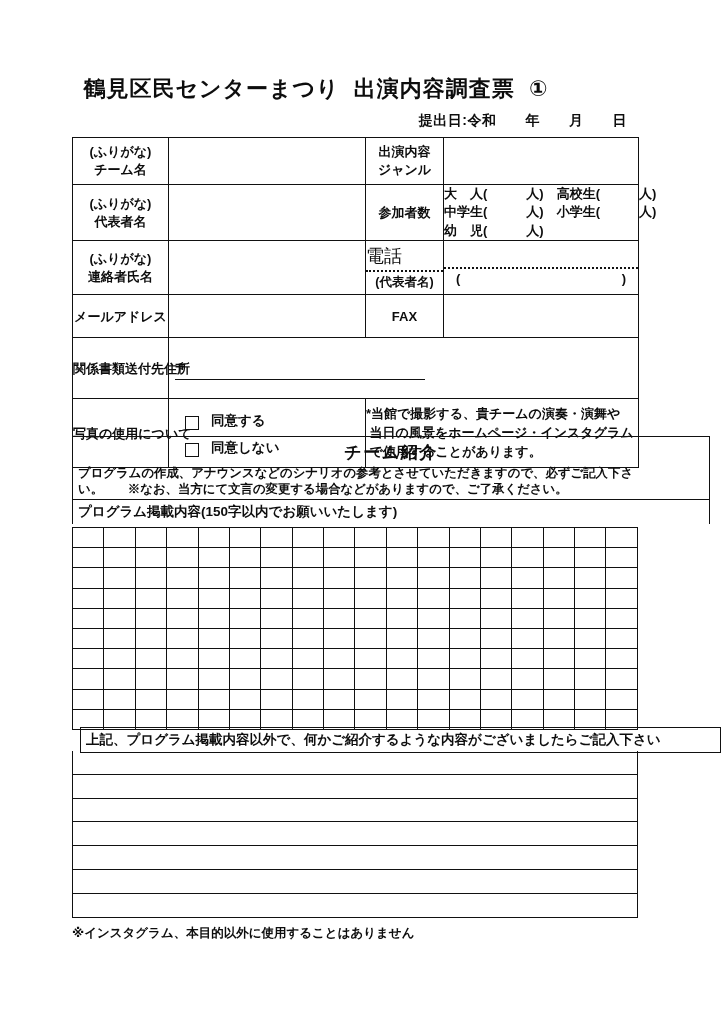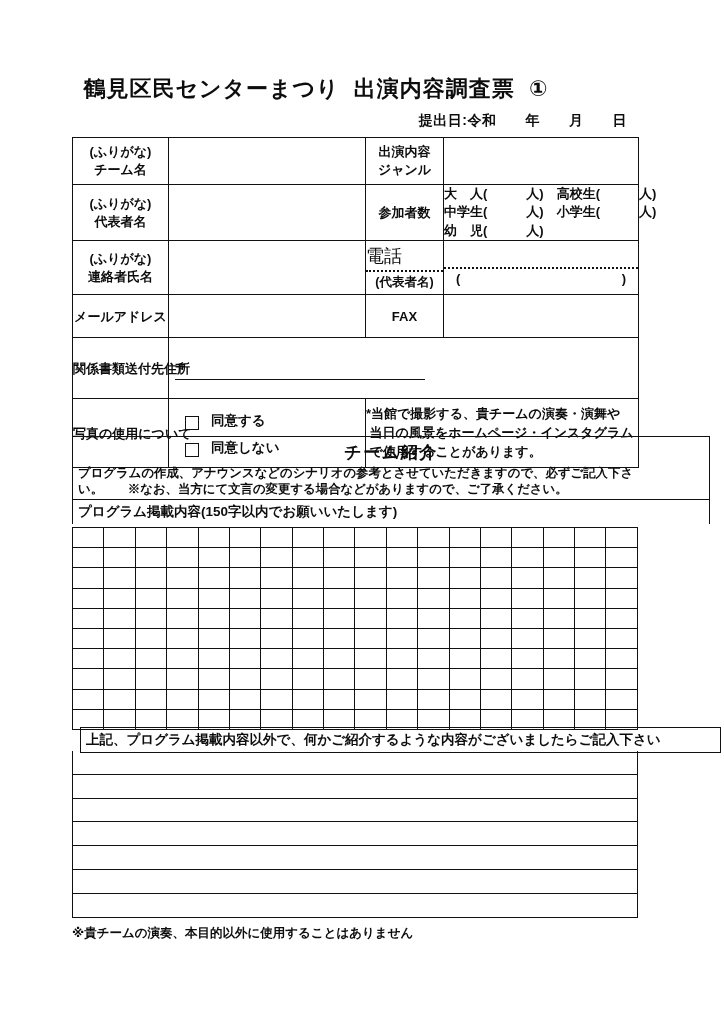--- a/index.html
+++ b/index.html
@@ -492,15 +492,15 @@
         </tr>
         <tr>
           <td></td>
         </tr>
         <tr>
           <td></td>
         </tr>
       </tbody>
     </table>
 
-  <div class="foot">※貴チームの演奏、本目的以外に使用することはありません</div>
+  <div class="foot">※インスタグラム、本目的以外に使用することはありません</div>
 
 </div>
 
 </body></html>

